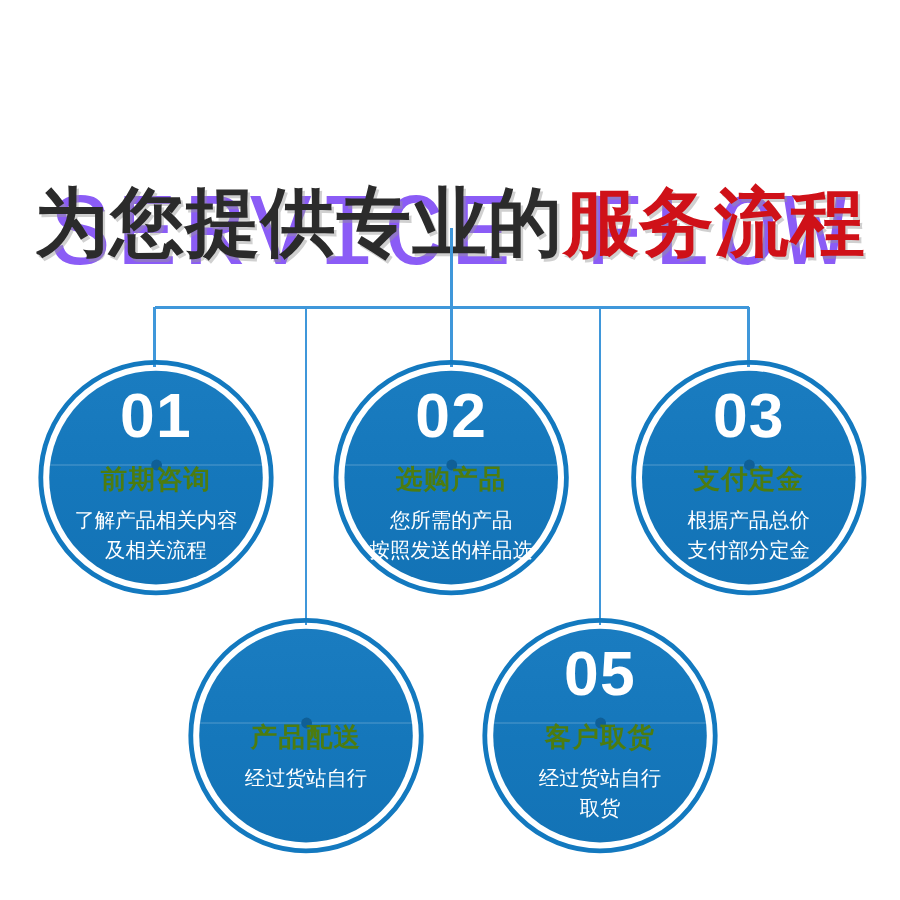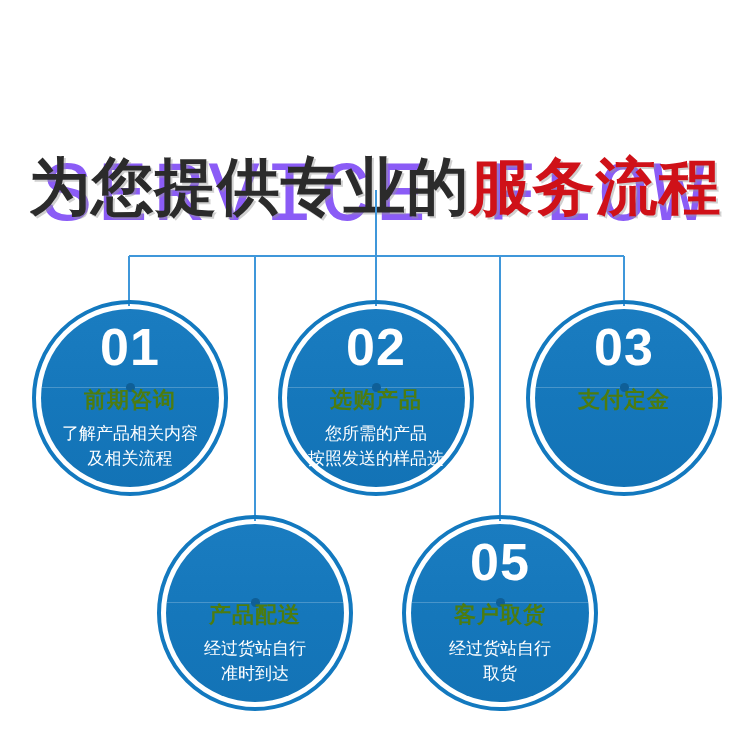--- a/index.html
+++ b/index.html
@@ -192,32 +192,35 @@
   </div>
 
   <div class="node" id="node-3">
     <div class="ring"></div>
     <div class="disc">
       <div class="divider"></div>
       <div class="dot"></div>
     </div>
     <div class="num">03</div>
     <div class="head">支付定金</div>
+    <div class="lines">
+      <div>根据产品总价</div>
+      <div>支付部分定金</div>
+    </div>
   </div>
 
   <div class="node" id="node-4">
     <div class="ring"></div>
     <div class="disc">
       <div class="divider"></div>
       <div class="dot"></div>
     </div>
     <div class="head">产品配送</div>
     <div class="lines">
       <div>经过货站自行</div>
-      <div>准时到达</div>
     </div>
   </div>
 
   <div class="node" id="node-5">
     <div class="ring"></div>
     <div class="disc">
       <div class="divider"></div>
       <div class="dot"></div>
     </div>
     <div class="num">05</div>

